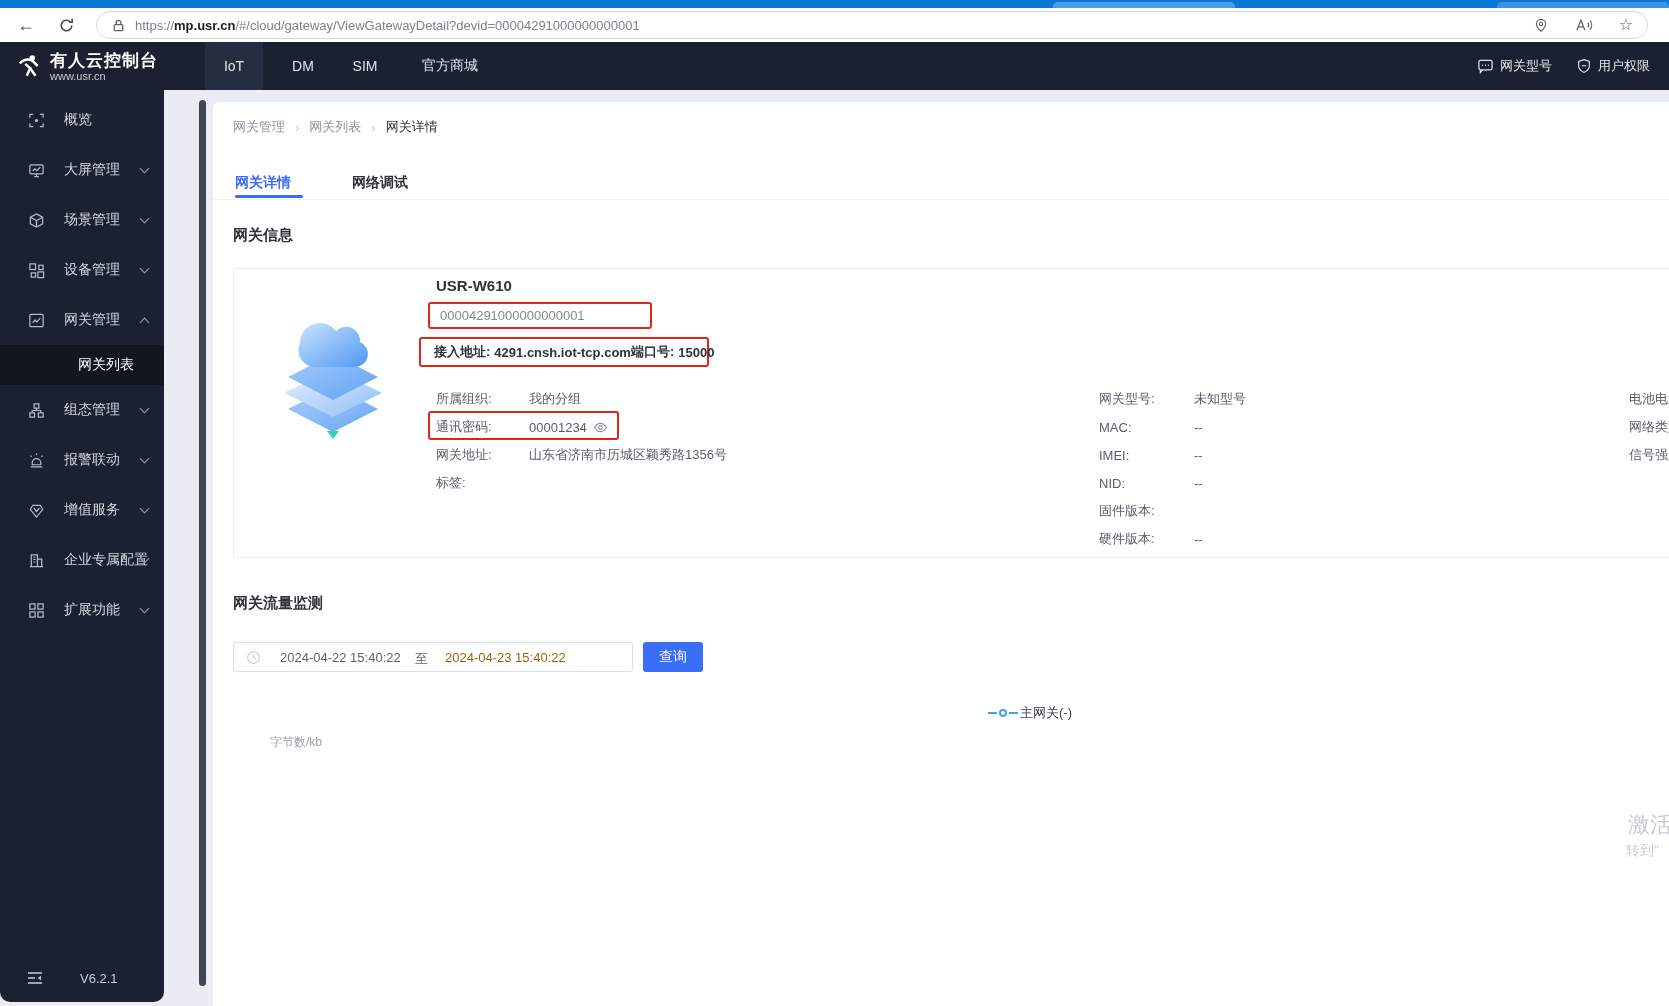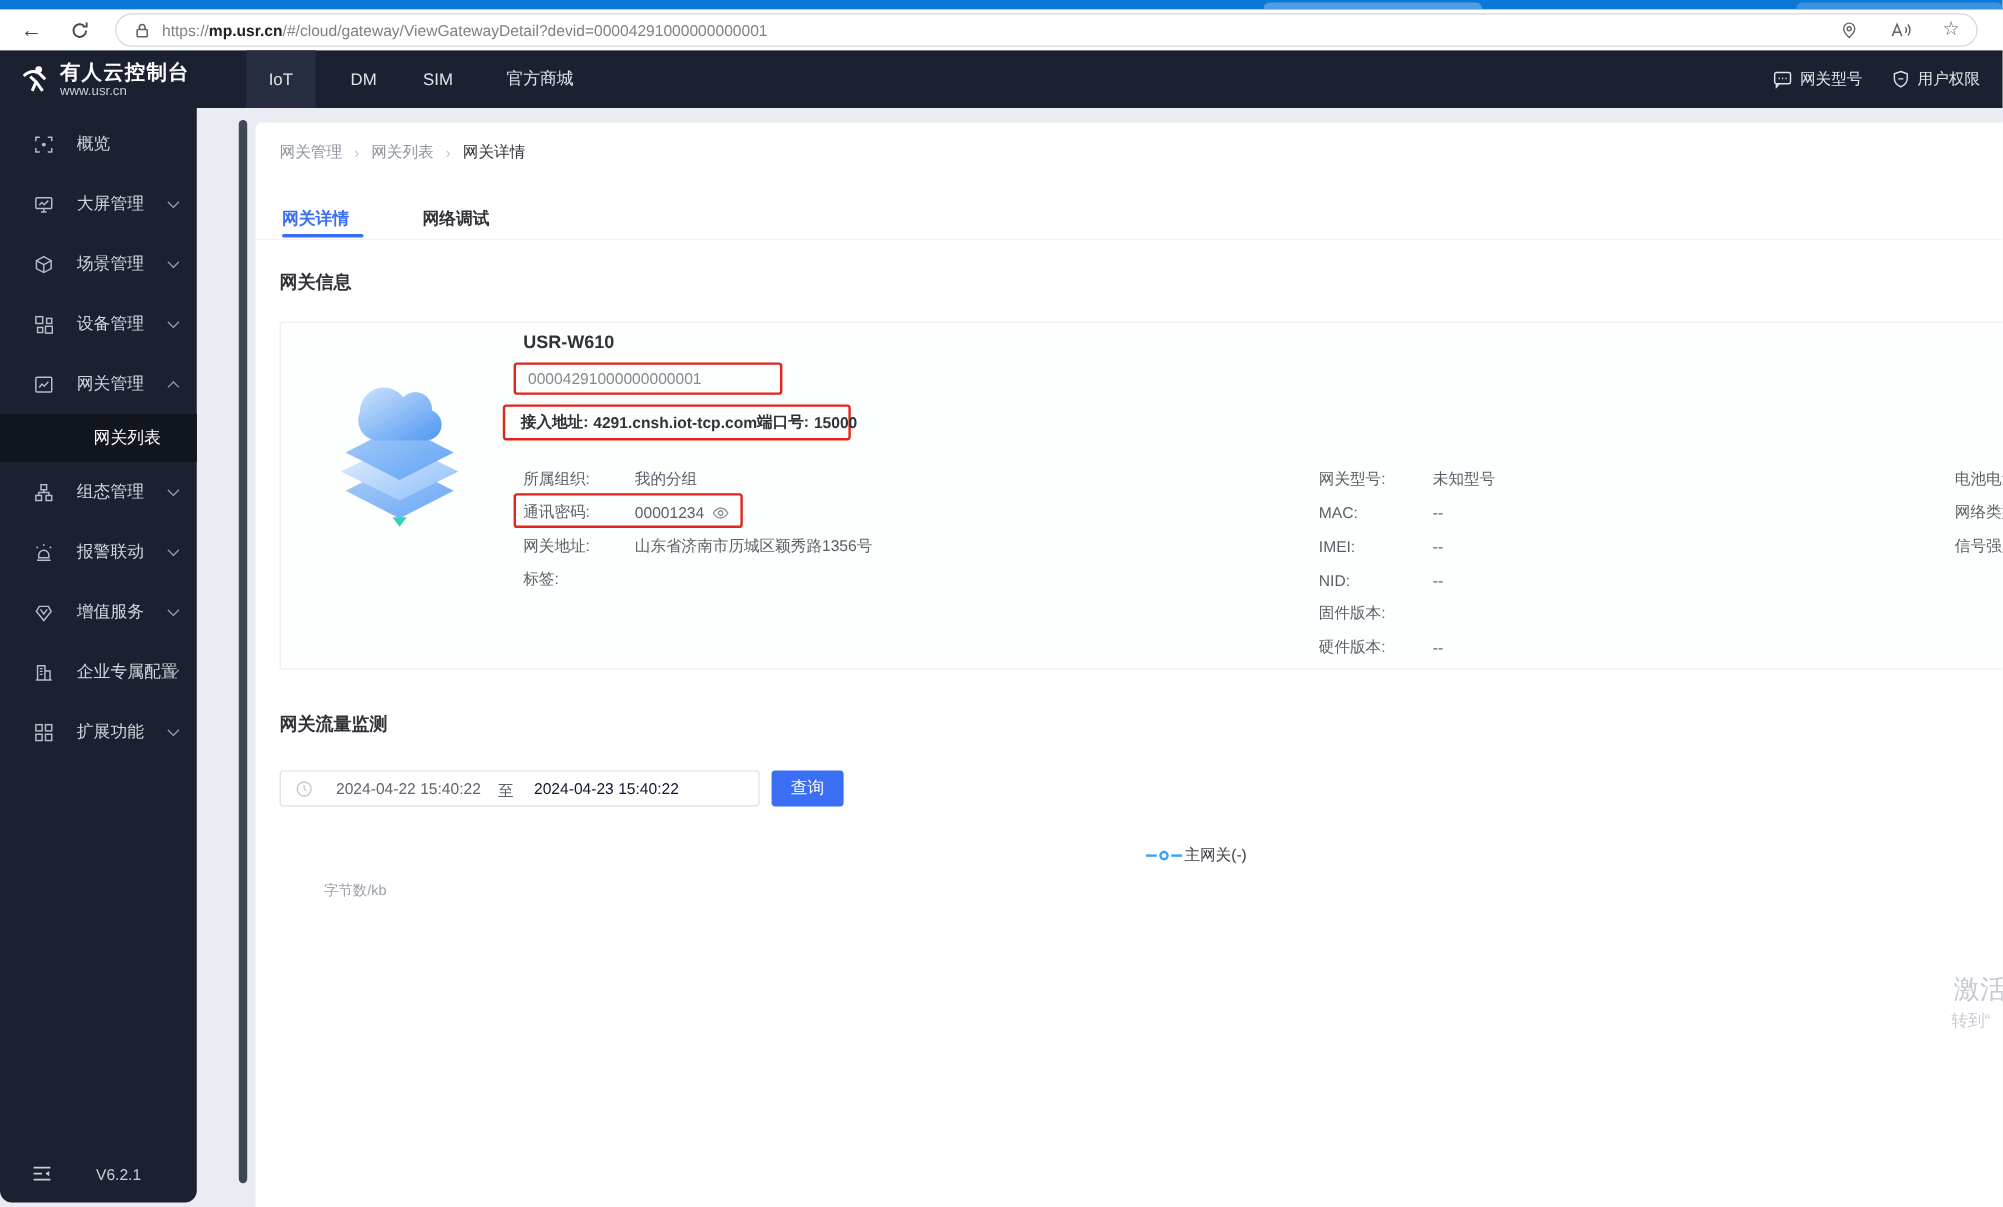--- a/index.html
+++ b/index.html
@@ -87,24 +87,24 @@
   .frow { height:28px; display:flex; align-items:center; white-space:nowrap; }
   .fc-left .flabel { width:93px; }
   .fc-mid .flabel { width:95px; }
   .fvalue { display:flex; align-items:center; gap:6px; }
   .eye { display:flex; cursor:pointer; }
 
   .date-input { position:absolute; left:20px; top:540px; width:400px; height:30px; border:1px solid #dcdfe6; border-radius:3px; background:#fff; cursor:text; }
   .clock { position:absolute; left:12px; top:7px; display:flex; }
   .d-start { position:absolute; left:46px; top:7px; font-size:13px; color:#5f646c; }
   .d-sep { position:absolute; left:181px; top:7px; font-size:13px; color:#5f646c; }
-  .d-end { position:absolute; left:211px; top:7px; font-size:13px; color:#0f172a; }
+  .d-end { position:absolute; left:211px; top:7px; font-size:13px; color:#a16207; }
   .query-btn { position:absolute; left:430px; top:540px; width:60px; height:30px; background:#3a6ef5; border-radius:3px; color:#fff; font-size:14px; display:flex; align-items:center; justify-content:center; cursor:pointer; }
 
-  .legend { position:absolute; left:742px; top:602px; display:flex; align-items:center; gap:2px; cursor:pointer; }
+  .legend { position:absolute; left:775px; top:602px; display:flex; align-items:center; gap:2px; cursor:pointer; }
   .lg-line { width:9px; height:2px; background:#3aa3f5; }
   .lg-dot { width:8px; height:8px; border:2px solid #3aa3f5; border-radius:50%; background:#fff; }
   .lg-label { font-size:13px; color:#3a3e44; }
   .ylabel { position:absolute; left:57px; top:632px; font-size:12px; color:#9ba1aa; }
 
   .wm1 { position:absolute; left:1415px; top:708px; font-size:22px; color:#c5cad3; white-space:nowrap; }
   .wm2 { position:absolute; left:1413px; top:740px; font-size:14px; color:#c9cdd5; white-space:nowrap; }
 </style>
 </head>
 <body>

